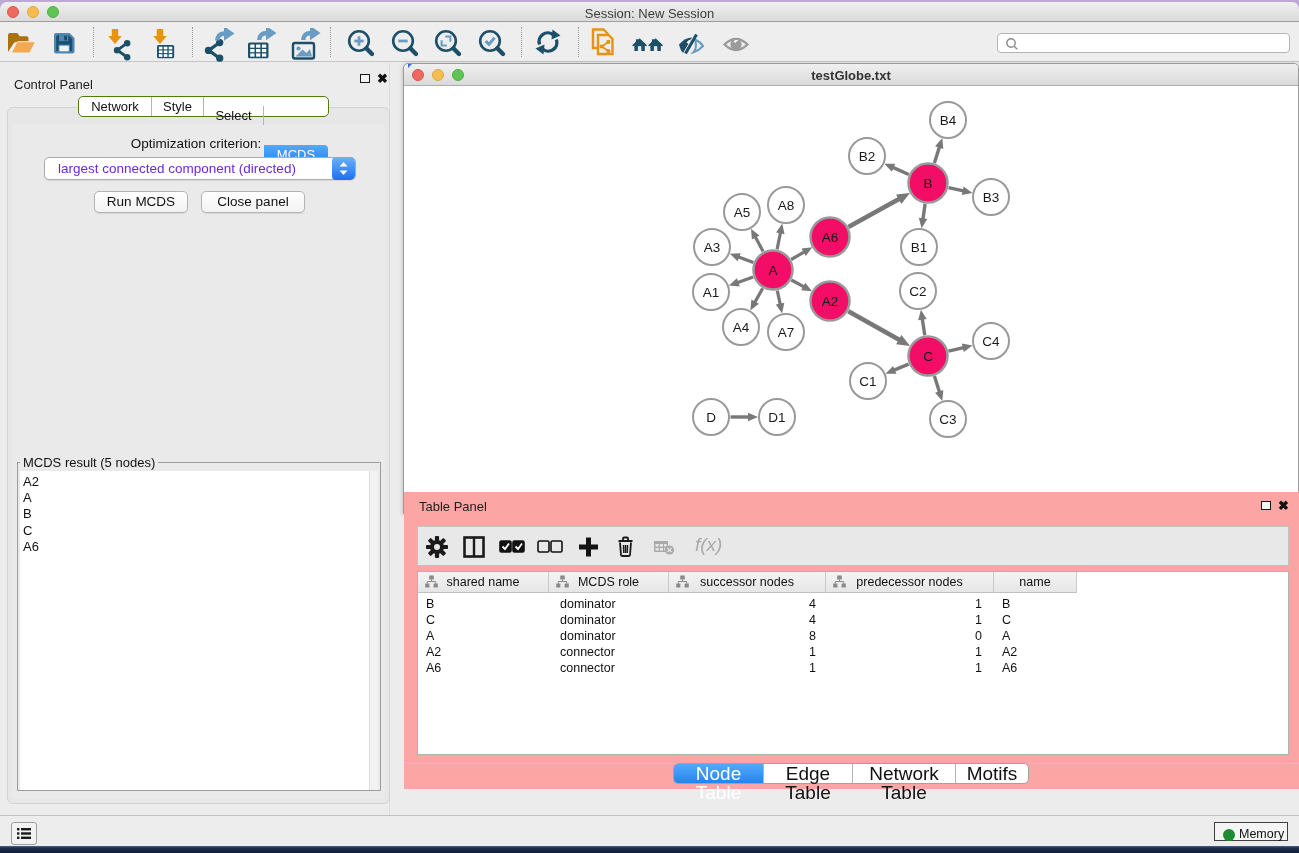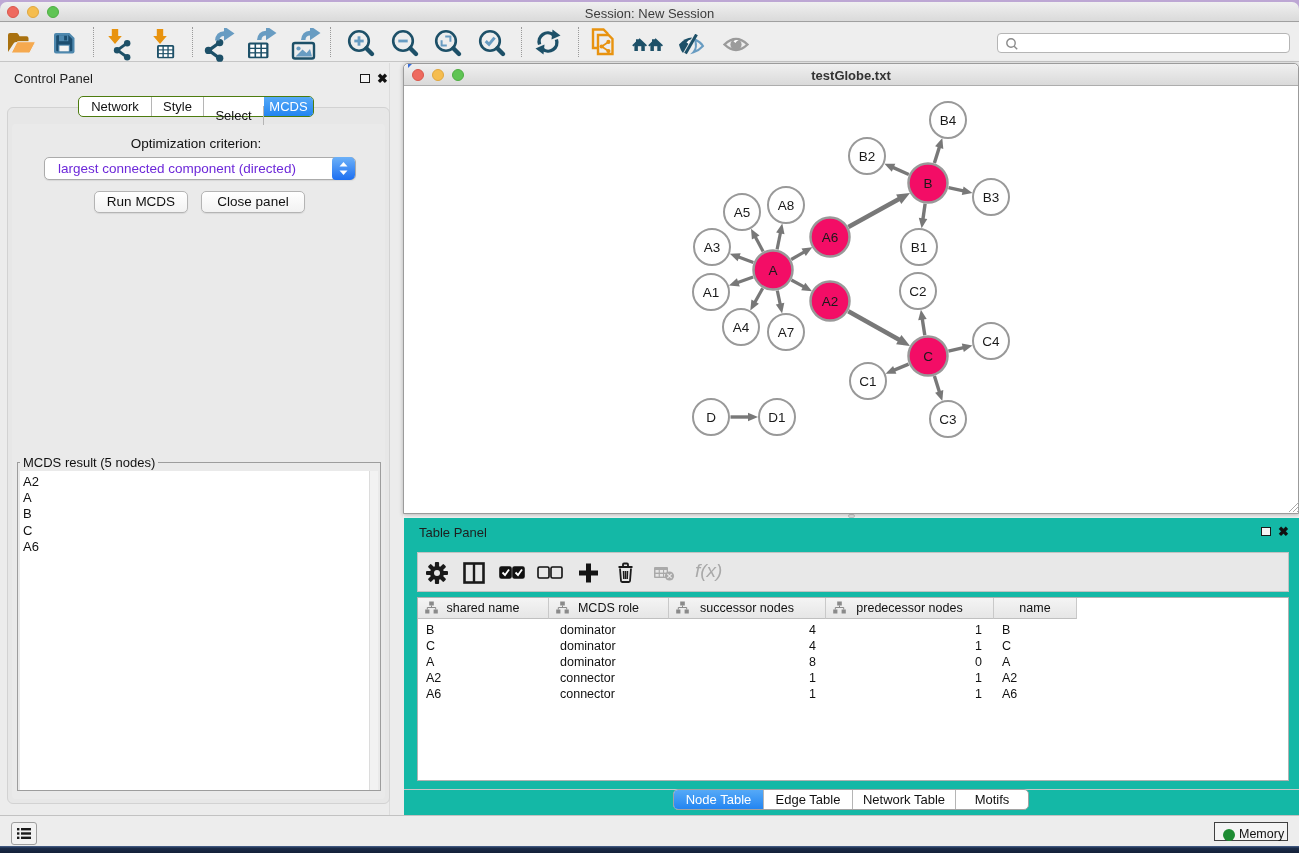--- a/index.html
+++ b/index.html
@@ -15,21 +15,21 @@
 .tl { width:12px; height:12px; border-radius:50%; top:4px; }
 #apptitle { width:100%; top:4px; text-align:center; font-size:13px; color:#3c3c3c; }
 #toolbar { left:0; top:23px; width:1299px; height:39px; background:#eeeeee;
   border-bottom:1px solid #c6c6c6; }
 .tsep { top:4px; width:0; height:30px; border-left:1px dotted #9a9a9a; }
 .ticon { top:26px; }
 #searchbox { left:997px; top:10px; width:293px; height:20px; background:#ffffff;
   border:1px solid #b5b5b5; border-radius:4px; }
 
 #cpanel { left:0; top:63px; width:403px; height:752px; background:#ececec; }
-#cp-title { left:14px; top:8px; font-size:13px; color:#1e1e1e; }
+#cp-title { left:14px; top:14px; font-size:13px; color:#1e1e1e; }
 .floatbtn { width:10px; height:9px; border:1.7px solid #1a1a1a; background:#f4f4f4; }
 .closex { font-size:13px; font-weight:bold; color:#111; line-height:10px; }
 #cp-tabs { left:78px; top:33px; height:21px; display:flex; background:#ffffff;
   border:1px solid #4d7c0f; border-radius:5px; }
 #cp-tabs .seg { height:19px; line-height:19px; text-align:center; font-size:13px;
   color:#111; border-right:1px solid #b5b5b5; }
 #cp-tabs .seg:last-child { border-right:none; }
 .segblue { background:linear-gradient(180deg,#55a9f7,#2385f1); color:#ffffff !important;
   border-radius:0 4px 4px 0; }
 #cp-box { left:7px; top:44px; width:383px; height:697px; background:#e7e7e7;
@@ -50,33 +50,33 @@
 #mcdsscroll { right:2px; top:8px; width:9px; height:319px; background:#f2f2f2; border-left:1px solid #dcdcdc; }
 
 #netwin { left:403px; top:63px; width:896px; height:451px; background:#ffffff;
   border:1px solid #9b9b9b; border-radius:5px 5px 0 0; box-shadow:0 1px 4px rgba(0,0,0,0.25); }
 #nettitle { left:0; top:0; width:894px; height:22px;
   background:linear-gradient(180deg,#f0f0f0,#dadada); border-bottom:1px solid #adadad;
   border-radius:5px 5px 0 0; }
 #nettitle .tl { top:5px; }
 #netname { width:100%; top:4px; text-align:center; font-size:13px; font-weight:700; color:#333; }
 
-#tpanel { left:404px; top:518px; width:895px; height:297px; background:#14b8a6; }
+#tpanel { left:404px; top:492px; width:895px; height:297px; background:#fca5a5; }
 #tp-title { left:15px; top:7px; font-size:13px; color:#1e1e1e; }
 #tp-toolbar { left:13px; top:34px; width:872px; height:40px; background:#e8e8e8;
   border:1px solid #c2c2c2; }
 #tp-table { left:13px; top:79px; width:872px; height:184px; background:#ffffff;
   border:1px solid #b2b2b2; }
 .hcell { top:0; height:21px; background:linear-gradient(180deg,#f4f4f4,#e6e6e6);
   border-right:1px solid #c9c9c9; border-bottom:1px solid #c0c0c0; font-size:12.5px; color:#111;
   text-align:center; line-height:20px; }
 .trow { font-size:12.5px; color:#111; height:16px; line-height:16px; }
 #bottabs { left:269px; top:271px; height:21px; display:flex; background:#ffffff;
   border:1px solid #a2a2a2; border-radius:5px; }
-#bottabs .seg { height:19px; line-height:19px; text-align:center; font-size:13px; color:#111;
+#bottabs .seg { height:19px; line-height:19px; text-align:center; font-size:19px; color:#111;
   border-right:1px solid #b5b5b5; }
 #bottabs .seg:last-child { border-right:none; }
 .segblueL { background:linear-gradient(180deg,#55a9f7,#2385f1); color:#ffffff !important;
   border-radius:4px 0 0 4px; }
 #statusbar { left:0; top:815px; width:1299px; height:31px; background:#ededed;
   border-top:1px solid #c2c2c2; }
 #listbtn { left:11px; top:6px; width:26px; height:23px; background:#f2f2f2;
   border:1px solid #9e9e9e; border-radius:3px; }
 #membtn { left:1214px; top:6px; width:74px; height:19px; background:#f4f4f4;
   border:1px solid #404040; }
@@ -262,21 +262,21 @@
   <div class="abs" id="cp-title">Control Panel</div>
   <div class="abs floatbtn" style="left:360px; top:11px;"></div>
   <div class="abs closex" style="left:377px; top:11px;">✖</div>
   <div class="abs" id="cp-box">
       <div style="position:absolute;left:4px;top:16px;width:373px;height:675px;background:#eaeaea;border-radius:4px;"></div>
     </div>
   <div class="abs" id="cp-tabs">
     <div class="seg" style="width:73px;">Network</div>
     <div class="seg" style="width:52px;">Style</div>
     <div class="seg" style="width:60px;margin-top:9px;">Select</div>
-    <div class="seg segblue" style="width:49px;">MCDS</div>
+    <div class="seg segblue" style="width:64px;margin-top:48px;">MCDS</div>
   </div>
   <div class="abs" id="optlabel">Optimization criterion:</div>
   <div class="abs" id="combo">
     <span class="txt">largest connected component (directed)</span>
     <span class="step">
         <svg width="23" height="23" viewBox="0 0 23 23" style="position:absolute;left:0;top:0;">
       <path d="M7.5 9.5 L11.5 5 L15.5 9.5 Z" fill="#ffffff"></path>
       <path d="M7.5 13.5 L11.5 18 L15.5 13.5 Z" fill="#ffffff"></path>
     </svg>
       </span>

